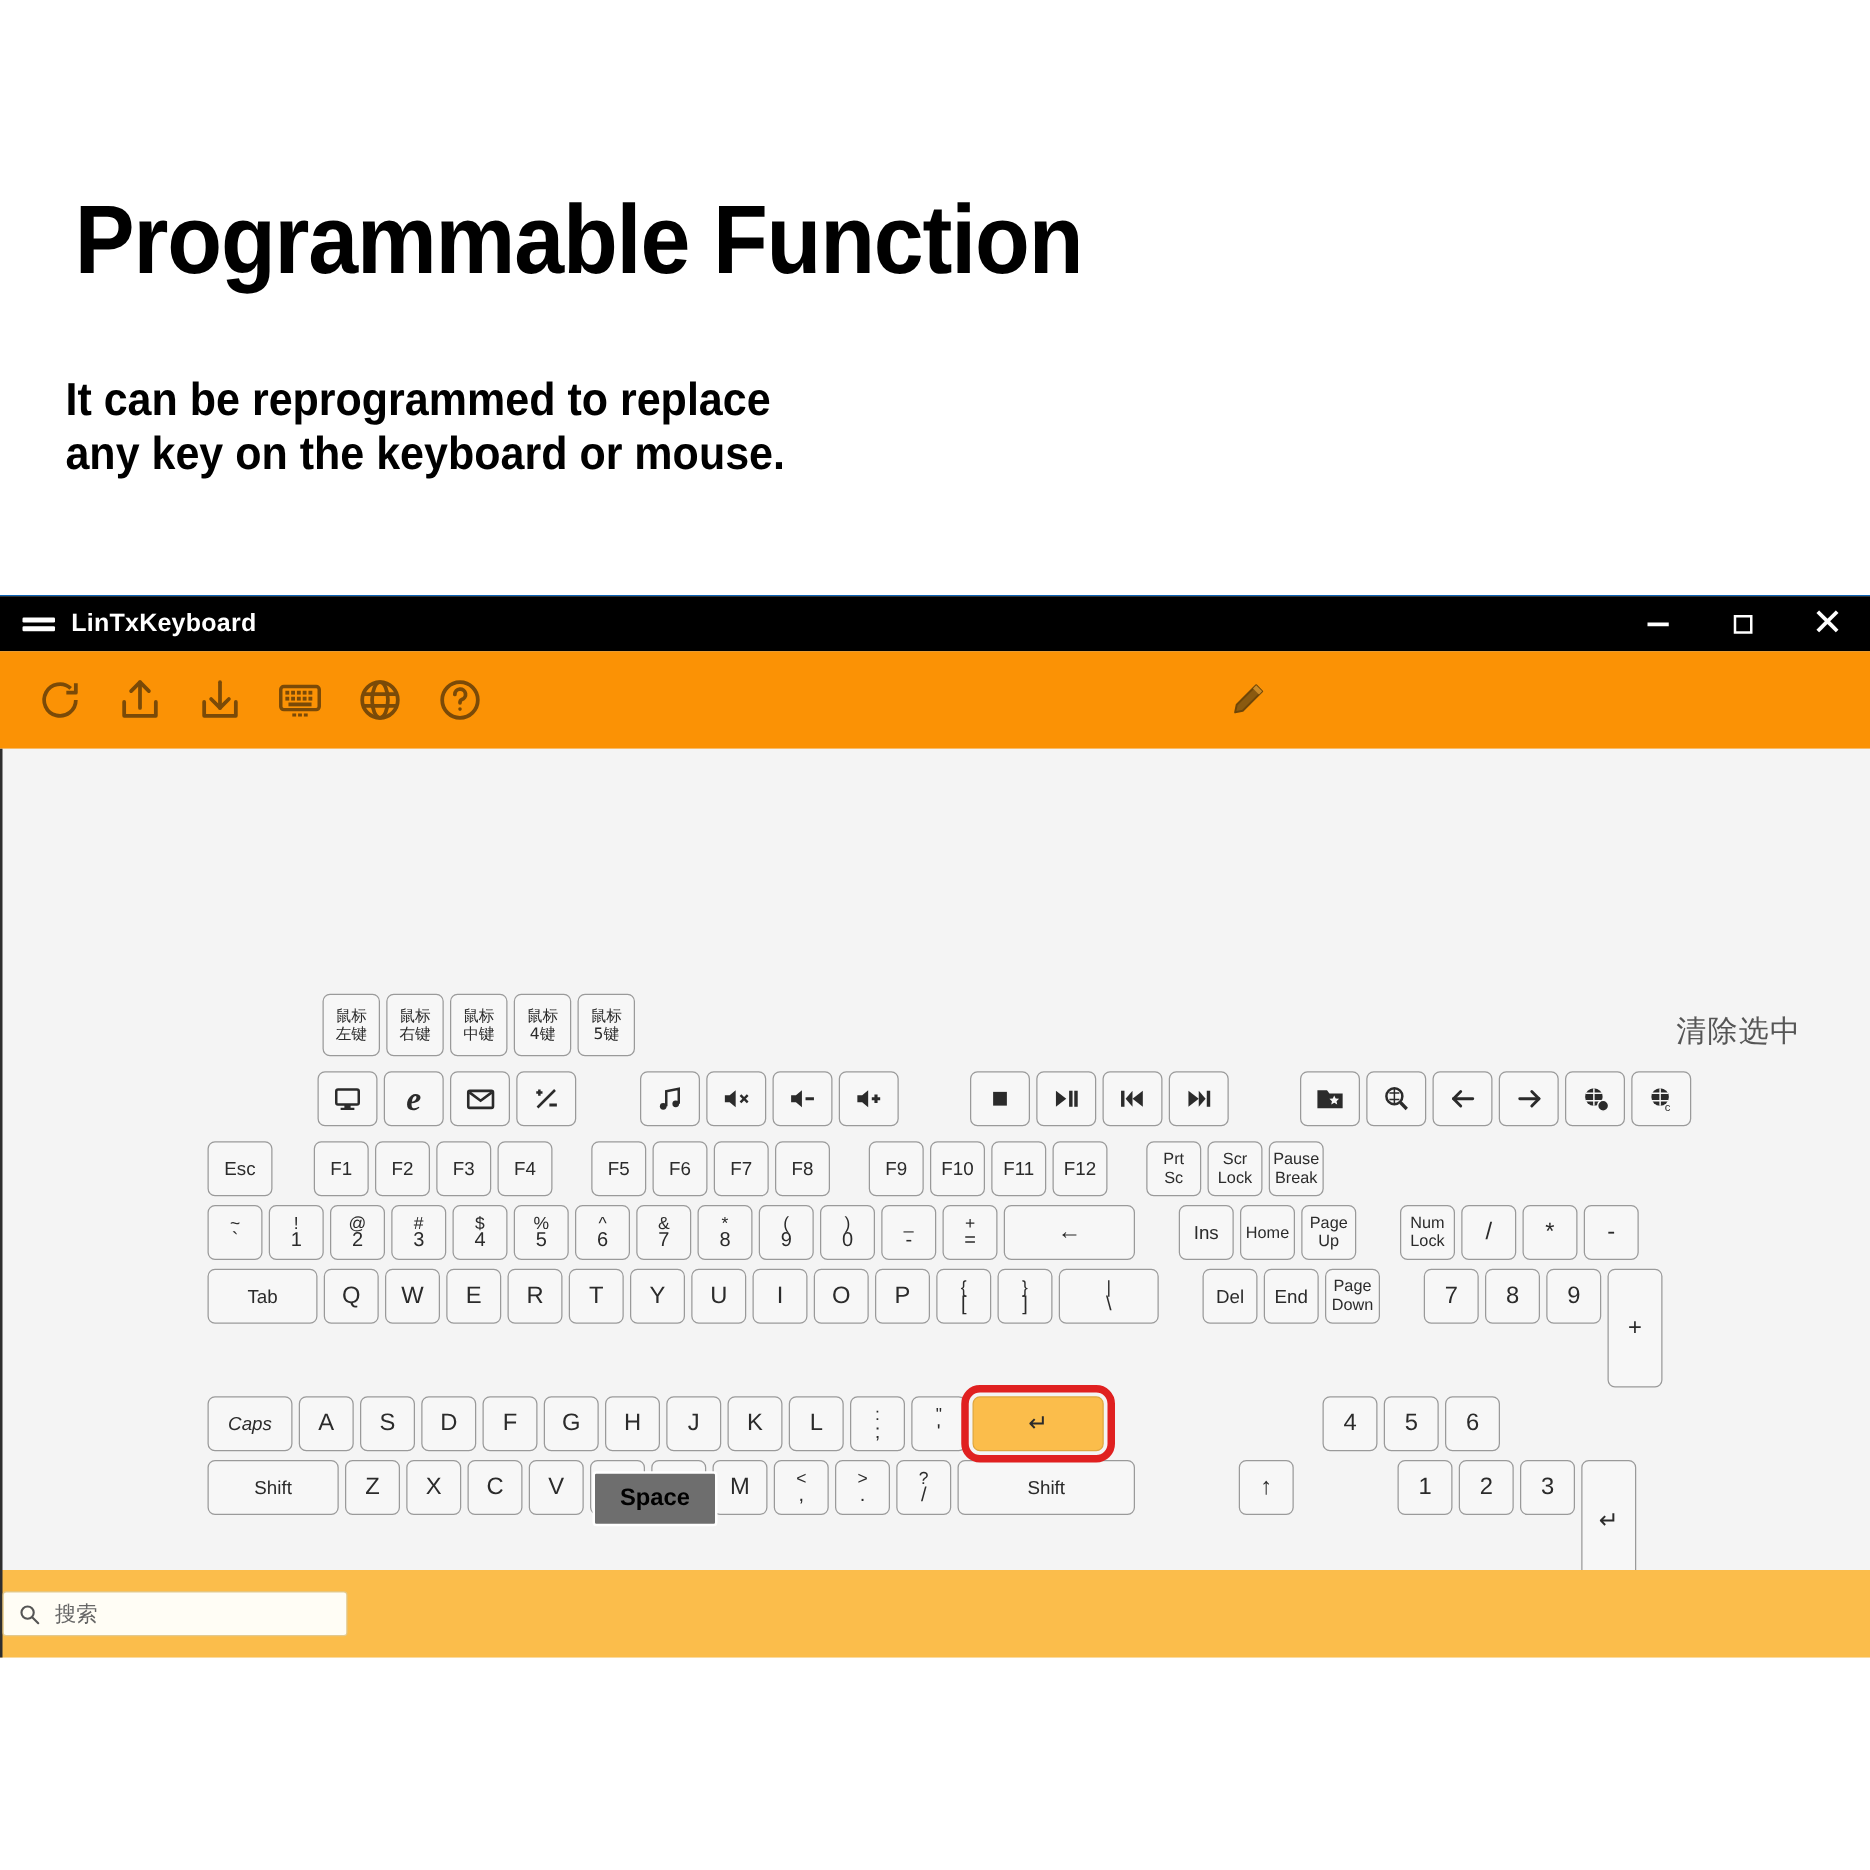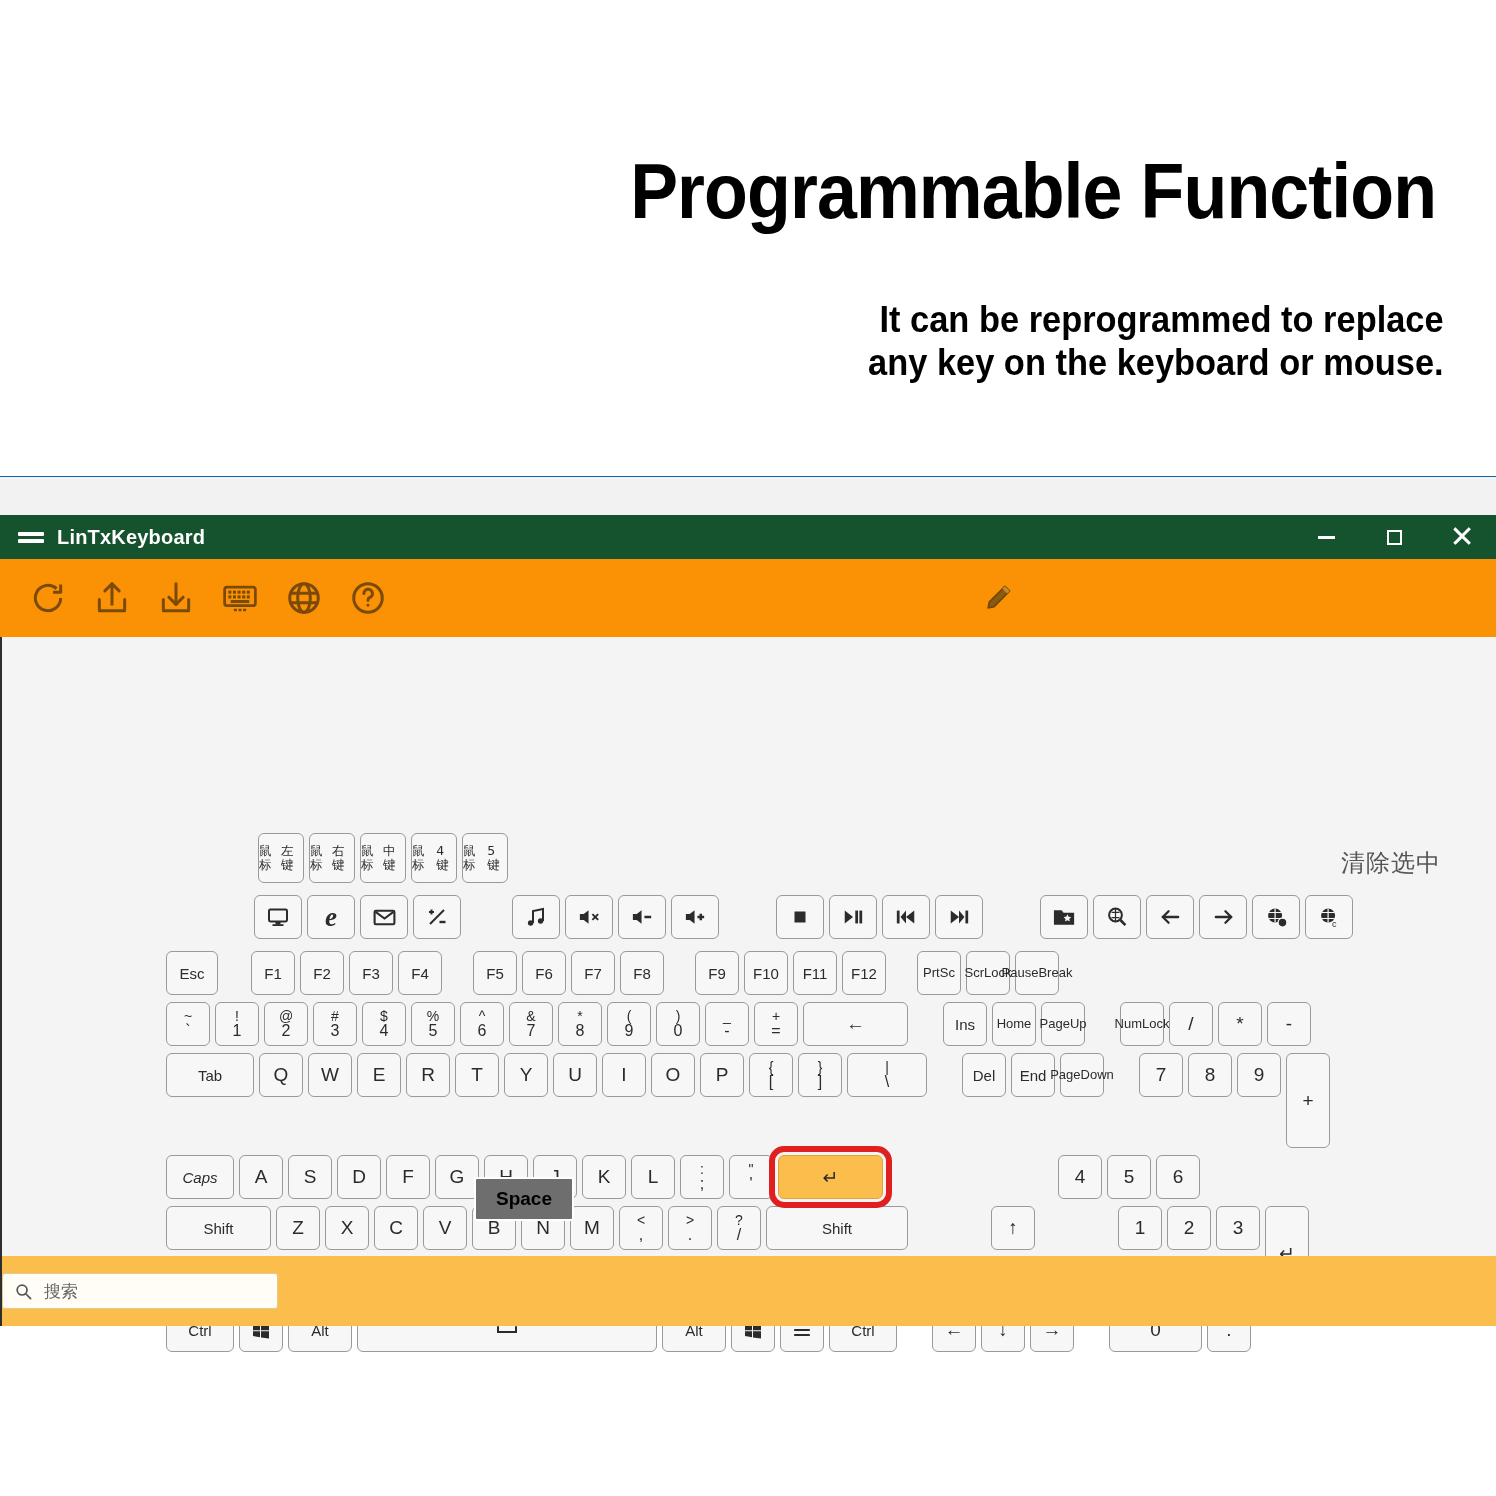--- a/index.html
+++ b/index.html
@@ -5,44 +5,43 @@
   * { box-sizing: border-box; }
   html, body { margin:0; padding:0; }
   body {
     width:1496px; height:1496px;
     background:#ffffff;
     font-family:"Liberation Sans", sans-serif;
     overflow:hidden;
   }
 
   
-  .promo { width:100%; height:476px; background:#fff; text-align:right; }
+  .promo { width:100%; height:476px; background:#fff; text-align:left; }
   .promo-title {
     font-size:78px; font-weight:bold; color:#000;
     letter-spacing:-1px; padding-top:152px; line-height:1;
     transform:scaleX(0.92); transform-origin:center;
   }
   .promo-sub {
     font-size:37px; font-weight:bold; color:#000;
     line-height:1.17; margin-top:68px;
     transform:scaleX(0.93); transform-origin:center;
   }
   .promo-sub span { display:block; }
 
   
   .app-window {
     position:relative; width:1496px; height:850px;
     background:#f2f2f2; border-top:1px solid #0b63b5;
   }
 
   
   .titlebar {
-    height:44px; background:#14532d; display:flex; align-items:center;
+    height:44px; background:#000000; display:flex; align-items:center;
     padding-left:18px;
-    margin-top:38px;
   }
   .logo-icon { width:26px; height:16px; position:relative; margin-right:13px; }
   .logo-icon i {
     position:absolute; left:0; width:26px; height:4px; background:#ffffff; border-radius:1px;
   }
   .logo-icon i:nth-child(1){ top:3px; }
   .logo-icon i:nth-child(2){ top:10px; }
   .app-title {
     color:#ffffff; font-size:20px; font-weight:bold; letter-spacing:0.2px;
   }
@@ -93,21 +92,21 @@
     margin-right:5px;
     font-family:"Liberation Sans", sans-serif;
     position:relative;
     flex:0 0 auto;
   }
   .key.small { font-size:15px; }
   .key.tiny { font-size:13px; line-height:1.1; }
   .key .dual { display:flex; flex-direction:column; align-items:center; line-height:1.0; }
   .key .dual .top { font-size:14px; }
   .key .dual .bot { font-size:16px; }
-  .key .two { display:flex; flex-direction:row; align-items:center; line-height:1.12; font-size:13px; }
+  .key .two { display:flex; flex-direction:column; align-items:center; line-height:1.12; font-size:13px; }
 
   .key.cn { font-family:"DejaVu Sans", sans-serif; font-size:12px; }
   .key.cn .two { font-size:12.5px; }
 
   .key.media svg { display:block; }
 
   .w-media  { width:48px; height:44px; }
   .w-mouse  { width:46px; height:50px; }
   .w-esc    { width:52px; }
   .w-bksp   { width:105px; }

